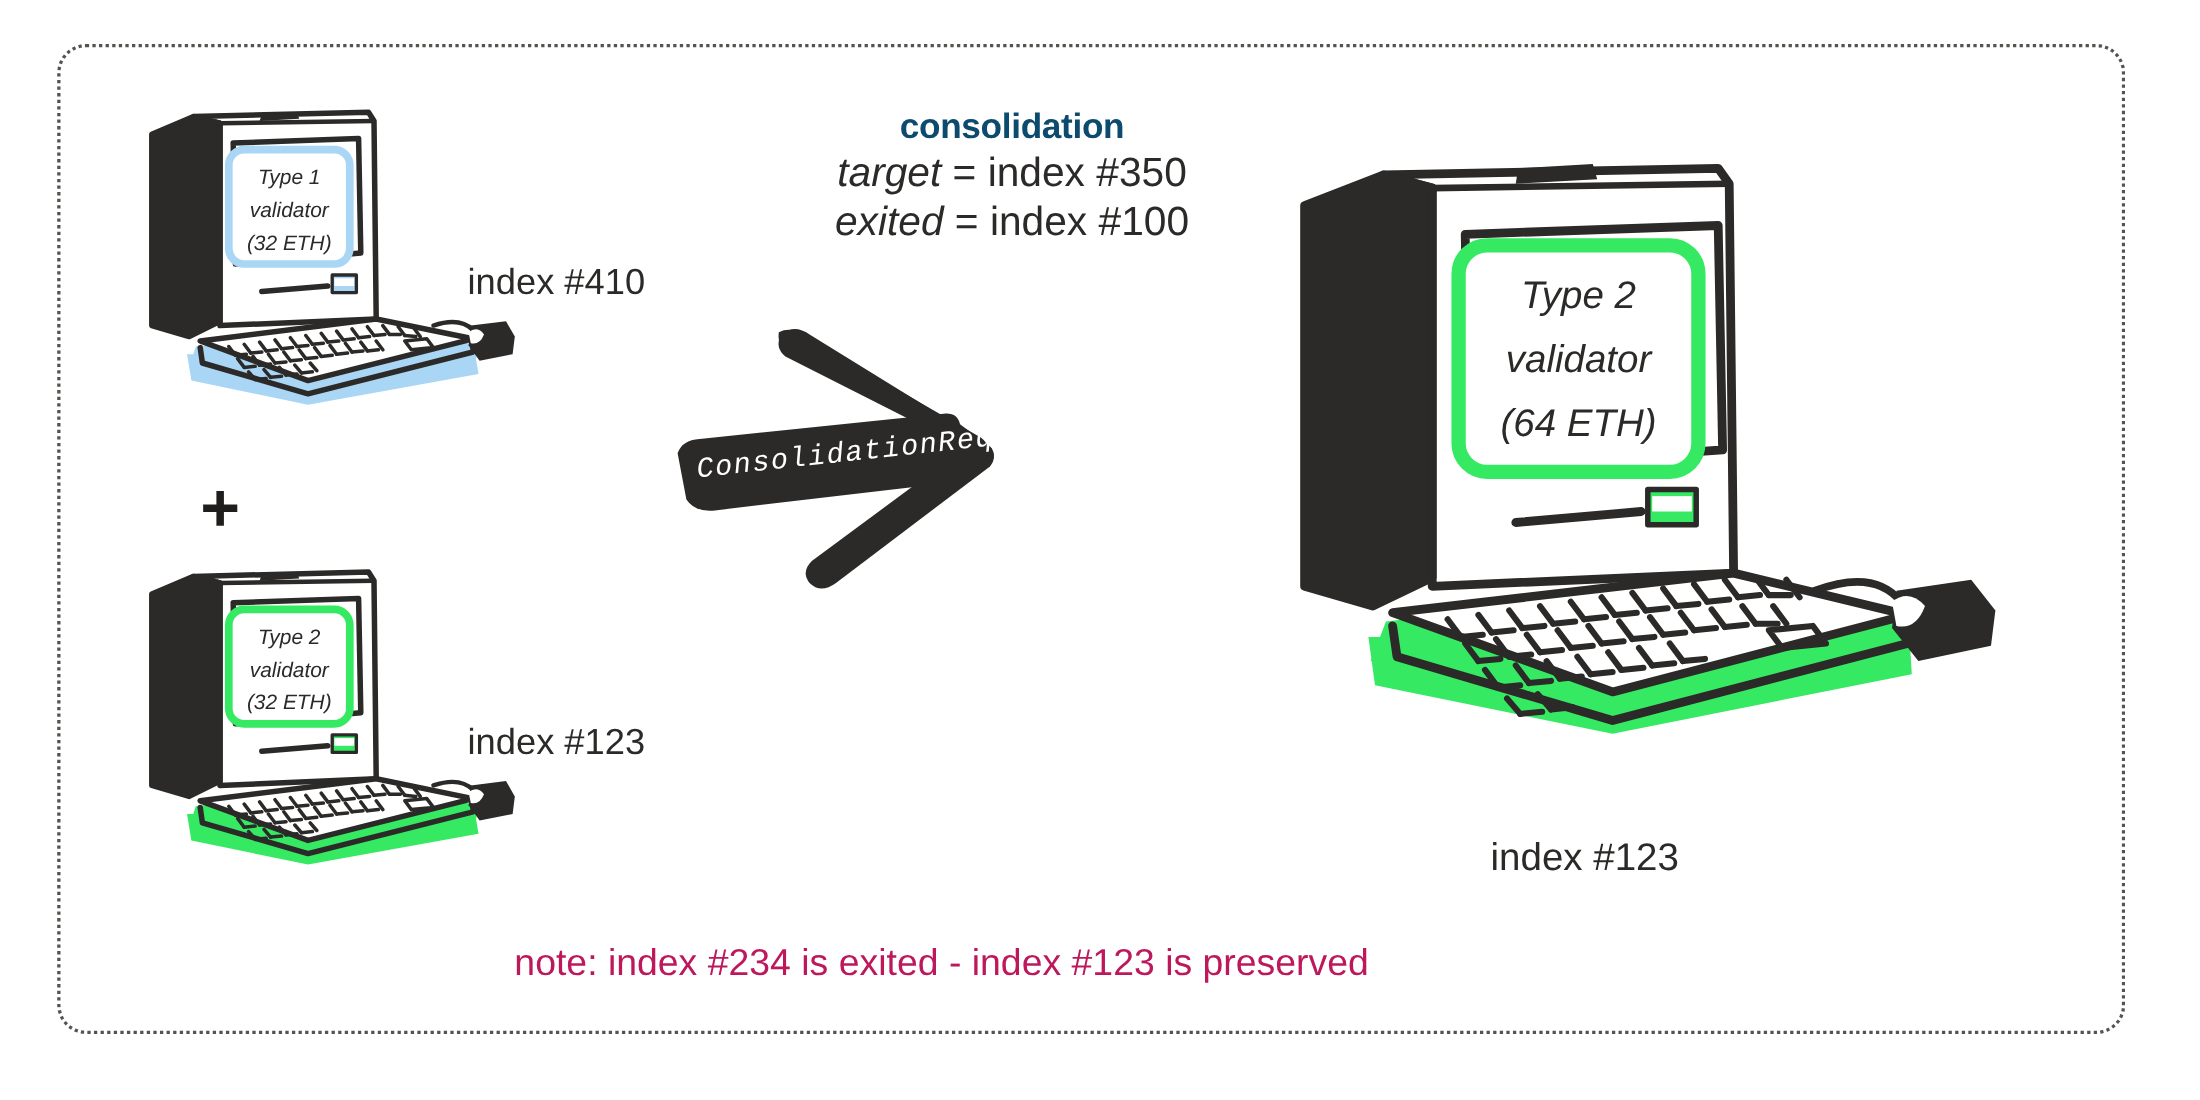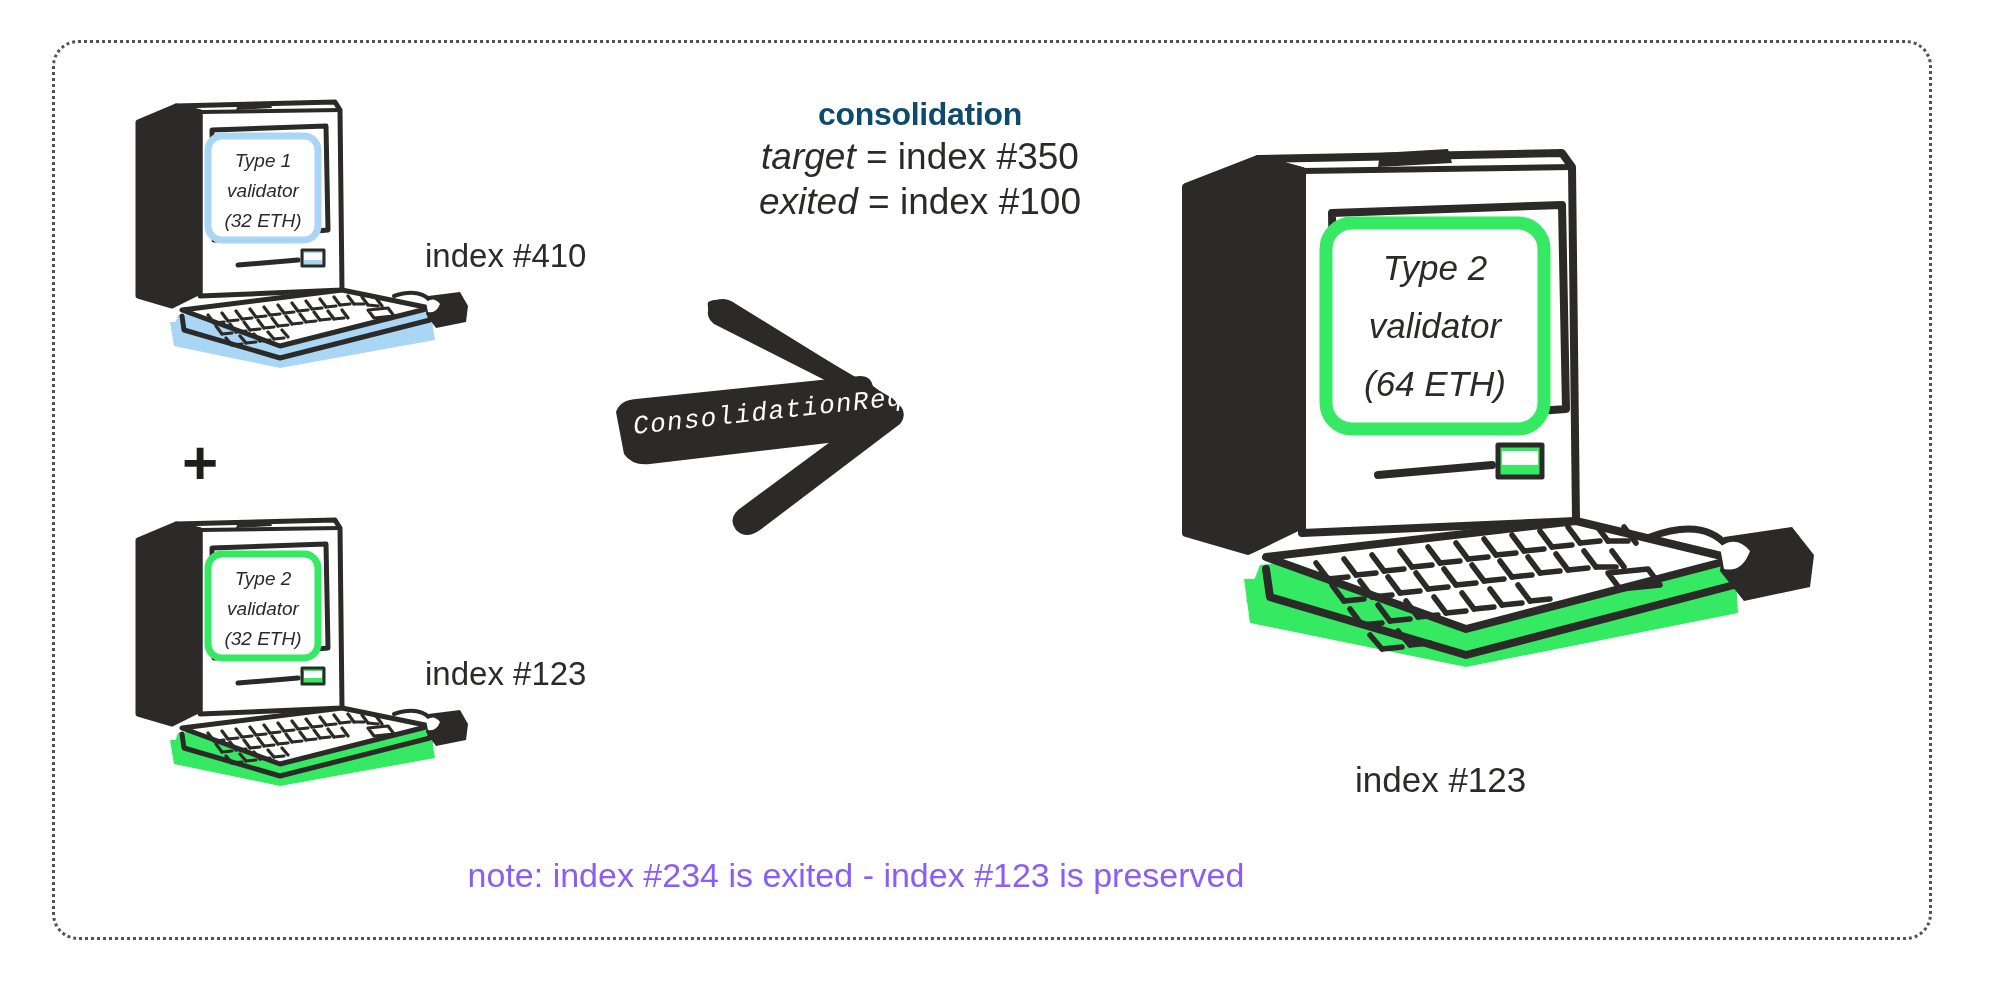--- a/index.html
+++ b/index.html
@@ -51,21 +51,21 @@
   .plus{
     position:absolute;
     left:182px;top:432px;
     font-size:62px;font-weight:bold;line-height:1;color:#1f1e1c;
   }
 
   .note{
     position:absolute;
     left:0;top:856px;width:1712px;
     text-align:center;
-    font-size:34px;color:#8b5cf6;
+    font-size:34px;color:#be185d;
   }
 
   
   .reqtxt{
     font-family:"Liberation Mono", monospace;
     font-size:26px;
     fill:#ffffff;
     letter-spacing:1.4px;
   }
 

